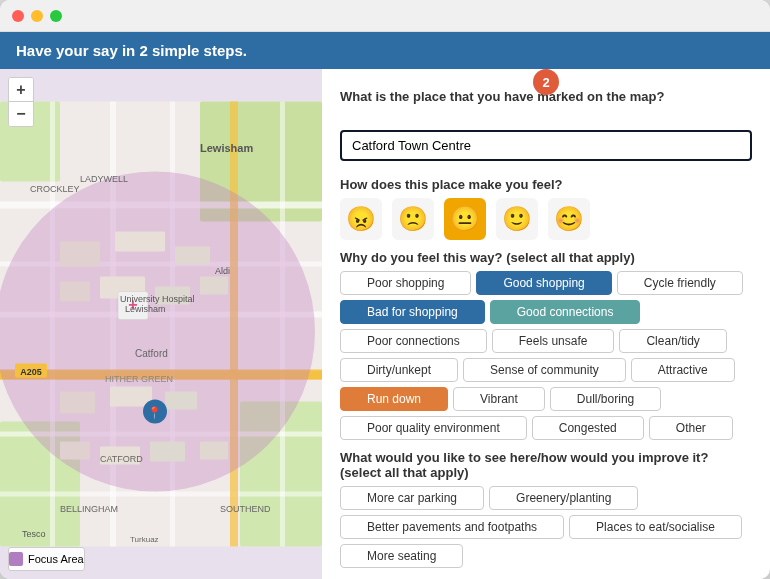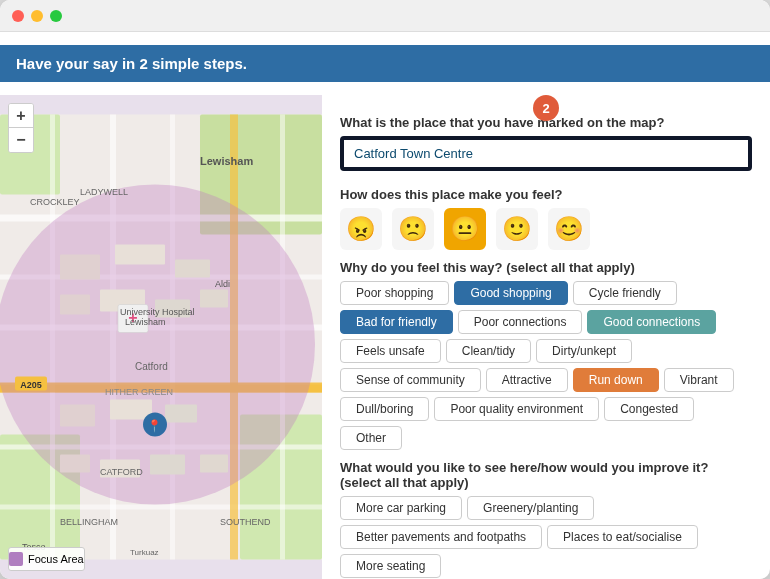--- a/index.html
+++ b/index.html
@@ -13,21 +13,20 @@
     }
     .window {
       width: 770px;
       height: 579px;
       background: #fff;
       border-radius: 10px;
       box-shadow: 0 4px 24px rgba(0,0,0,0.25);
       overflow: hidden;
       display: flex;
       flex-direction: column;
-      gap: 13px;
     }
     .titlebar {
       background: #f0f0f0;
       height: 32px;
       display: flex;
       align-items: center;
       padding: 0 12px;
       gap: 7px;
       border-bottom: 1px solid #ddd;
       flex-shrink: 0;
@@ -126,27 +125,28 @@
     }
     .form-question {
       font-size: 13px;
       font-weight: bold;
       color: #333;
       margin-bottom: 6px;
       margin-top: 8px;
     }
     .form-input {
       width: 100%;
-      border: 4px solid #0f172a;
+      border: 2px solid #0f172a;
       border-radius: 4px;
       padding: 6px 10px;
       font-size: 13px;
-      color: #0c4a6e;
+      color: #000000;
       margin-bottom: 8px;
       outline: none;
+      margin-top: 20px;
     }
     .emoji-row {
       display: flex;
       gap: 10px;
       margin-bottom: 10px;
       align-items: center;
     }
     .emoji-btn {
       width: 42px; height: 42px;
       border-radius: 6px;
@@ -160,21 +160,21 @@
       background: #f0a500;
       border-color: #f0a500;
     }
     .tags-container {
       display: flex;
       flex-wrap: wrap;
       gap: 5px;
       margin-bottom: 10px;
     }
     .tag {
-      padding: 4px 15px;
+      padding: 4px 26px;
       border: 1px solid #ccc;
       border-radius: 4px;
       font-size: 12px;
       cursor: pointer;
       background: #fff;
       color: #333;
       white-space: nowrap;
     }
     .tag.selected-blue {
       background: #2e6da4;
@@ -315,23 +315,23 @@
       </div>
 
       
       <div class="form-question">Why do you feel this way? (select all that apply)</div>
 
       
       <div class="tags-container">
         <span class="tag">Poor shopping</span>
         <span class="tag selected-blue">Good shopping</span>
         <span class="tag">Cycle friendly</span>
-        <span class="tag selected-blue">Bad for friendly</span>
+        <span class="tag selected-blue">Bad for shopping</span>
+        <span class="tag selected-teal">Good connections</span>
         <span class="tag">Poor connections</span>
-        <span class="tag selected-teal">Good connections</span>
         <span class="tag">Feels unsafe</span>
         <span class="tag">Clean/tidy</span>
         <span class="tag">Dirty/unkept</span>
         <span class="tag">Sense of community</span>
         <span class="tag">Attractive</span>
         <span class="tag selected-orange">Run down</span>
         <span class="tag">Vibrant</span>
         <span class="tag">Dull/boring</span>
         <span class="tag">Poor quality environment</span>
         <span class="tag">Congested</span>

